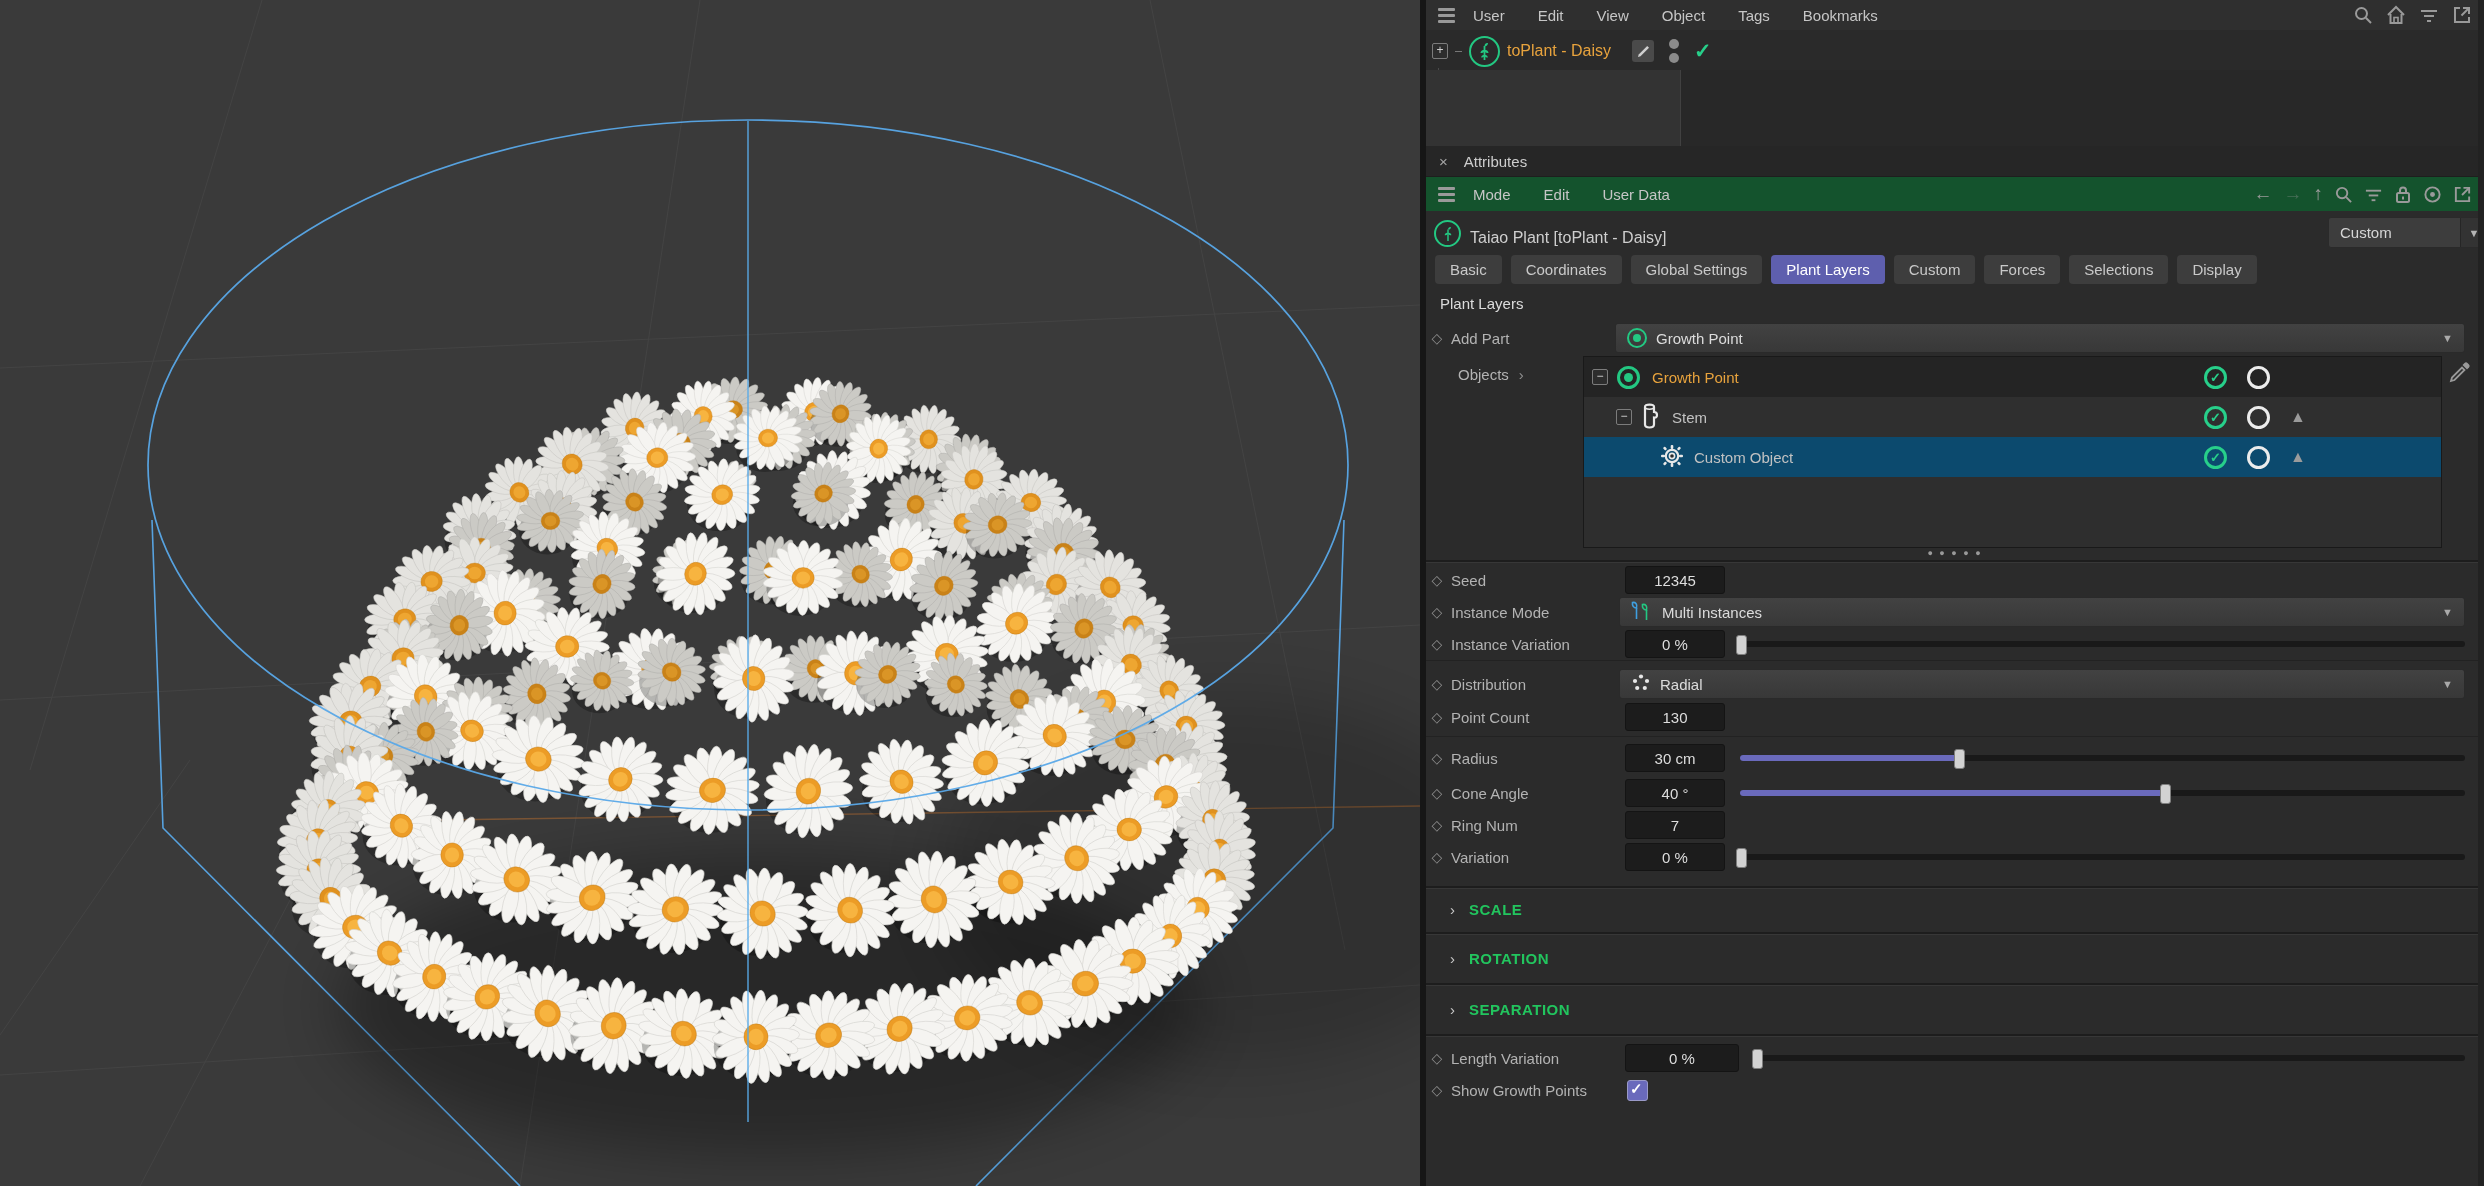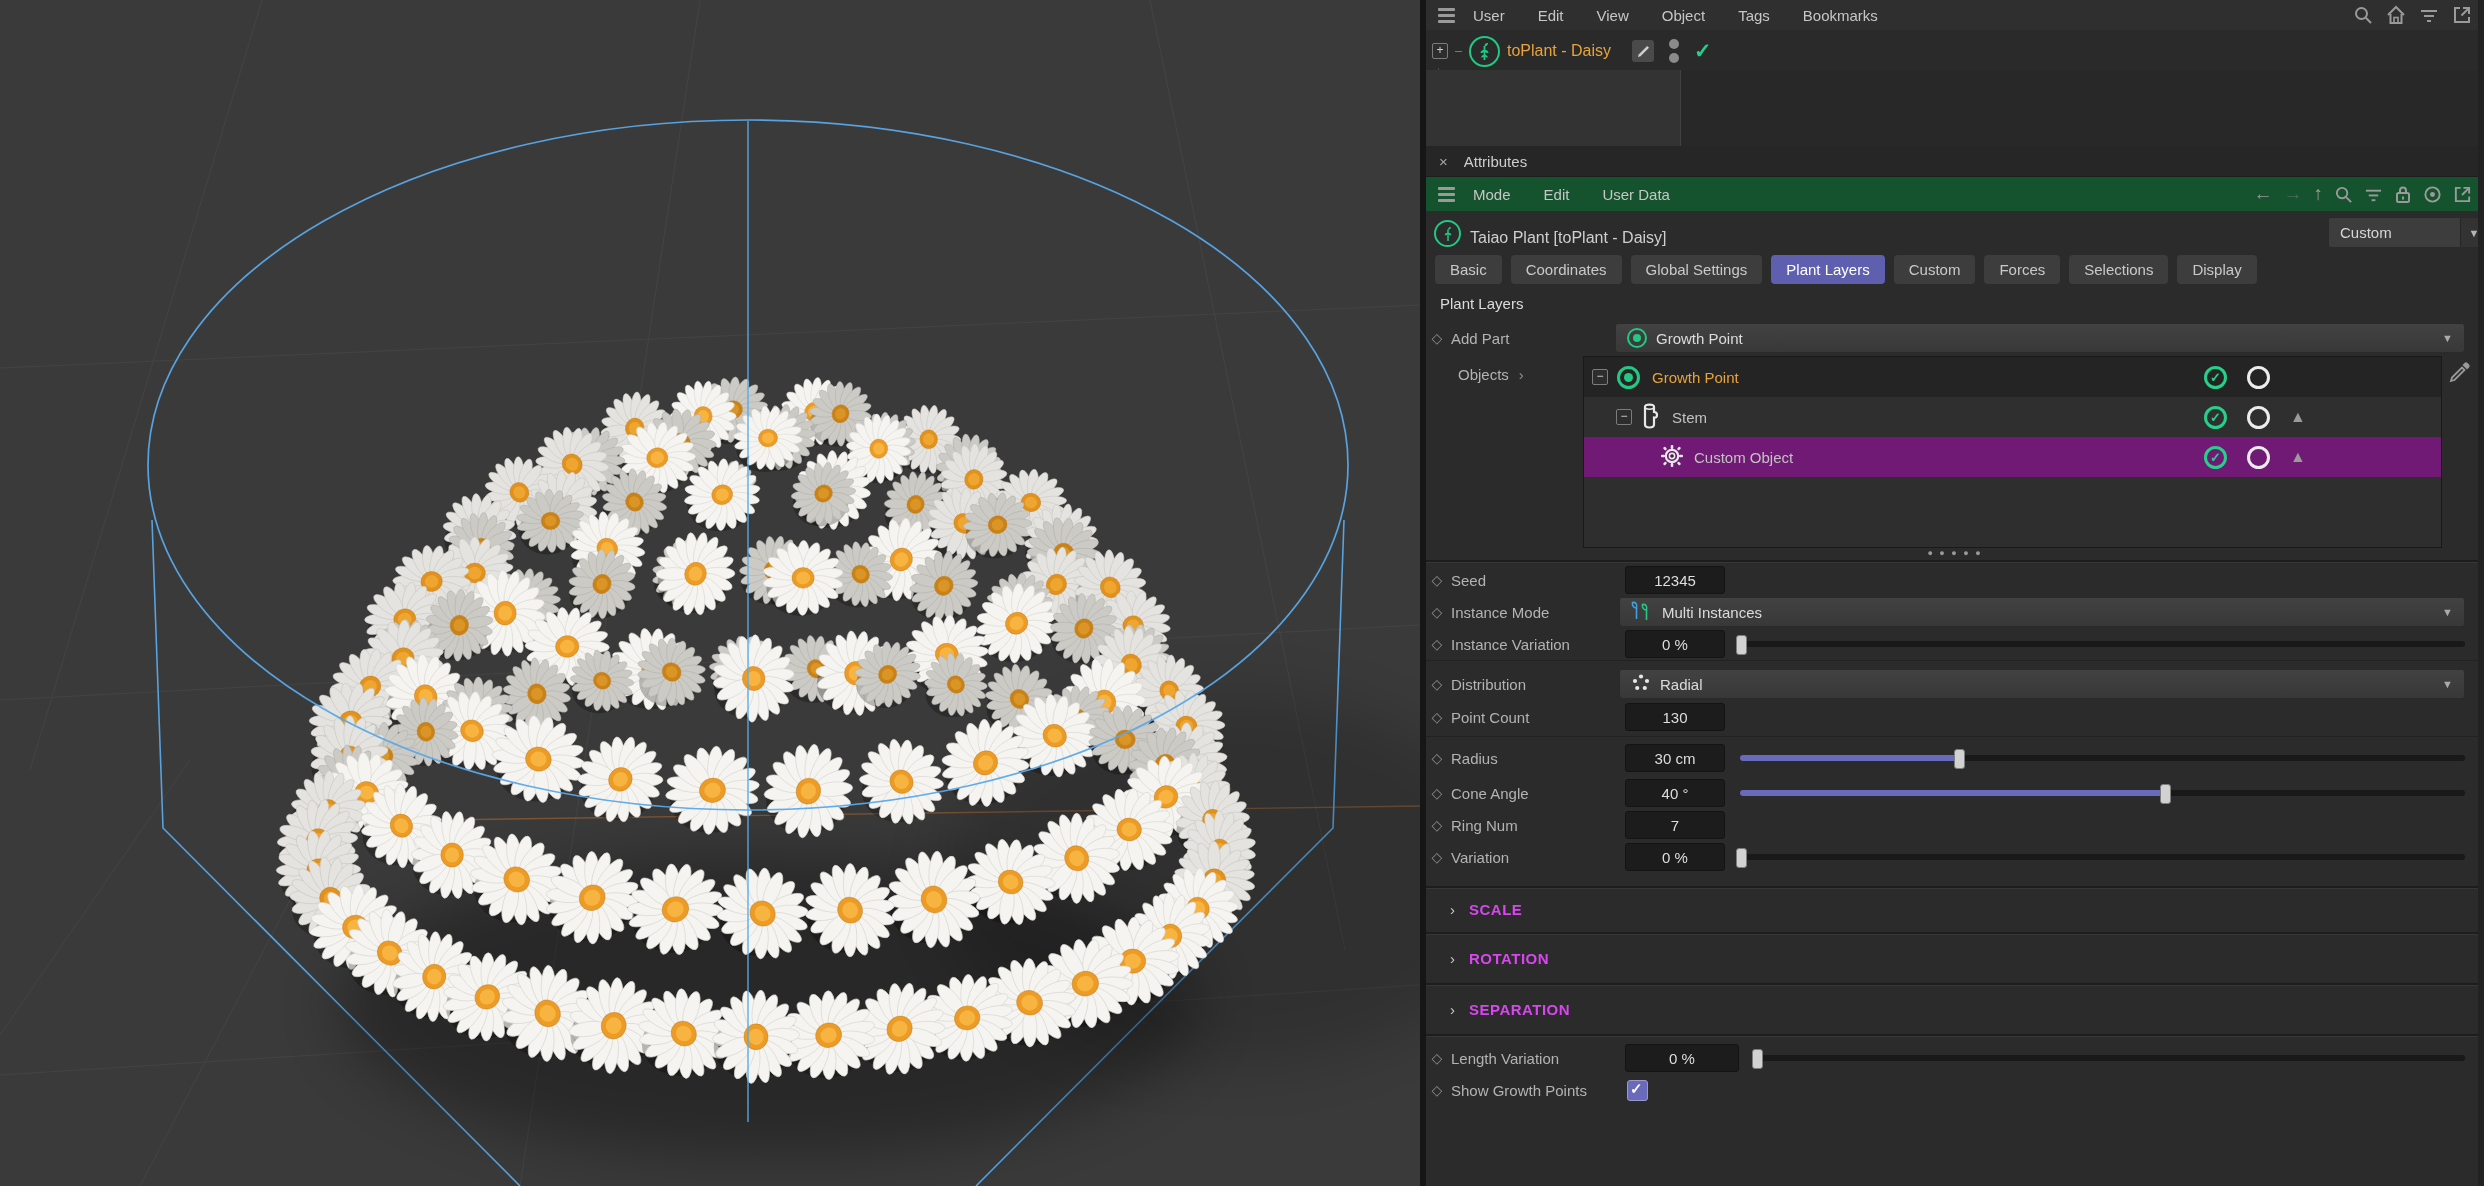--- a/index.html
+++ b/index.html
@@ -72,21 +72,21 @@
   .tri{color:#9b9b9b;font-size:16px;}
   .gp-ring{width:23px;height:23px;border-radius:50%;border:3px solid #23c882;display:flex;align-items:center;justify-content:center;box-sizing:border-box;flex:none;}
   .gp-ring i{width:9px;height:9px;border-radius:50%;background:#23c882;display:block;}
   .tline{position:absolute;background:#5a5a5a;}
   #objects-lab{position:absolute;left:32px;top:366px;font-size:15px;color:#b3b3b3;display:flex;gap:10px;align-items:center;}
   #eyedropper{position:absolute;left:1022px;top:360px;cursor:pointer;}
   #resize-dots{position:absolute;left:0;right:0;top:548px;text-align:center;color:#9a9a9a;font-size:9px;letter-spacing:2px;cursor:row-resize;}
   
   .sect{position:absolute;left:0;right:0;height:34px;display:flex;align-items:center;cursor:pointer;}
   .sect .chev{color:#c9c9c9;font-size:15px;margin:0 14px 0 24px;}
-  .sect .slab{font-size:15px;font-weight:bold;color:#d946ef;letter-spacing:.5px;}
+  .sect .slab{font-size:15px;font-weight:bold;color:#22c55e;letter-spacing:.5px;}
   
   .checkbox{width:19px;height:19px;border-radius:3px;background:#6a6abc;border:1px solid #9a9ac8;position:absolute;left:201px;cursor:pointer;}
   .checkbox.checked::after{content:"✓";position:absolute;left:2px;top:-1px;color:#fff;font-size:15px;font-weight:bold;}
   #scrollstrip{position:absolute;right:0;top:0;width:6px;height:1186px;background:#222;}
 </style>
 </head>
 <body>
 
 <div id="viewport">
     <svg width="1420" height="1186" viewBox="0 0 1420 1186">
@@ -637,21 +637,21 @@
             <ellipse cx="9.5" cy="4" rx="4.5" ry="2.2" fill="none" stroke="#e8e8e8" stroke-width="1.6"></ellipse>
           </svg>
       </span>
       <span style="color:#c2c2c2;margin-left:10px">Stem</span>
       <span class="r-icons">
         <span class="ckc">✓</span>
         <span class="cko"></span>
         <span class="tri">▲</span>
       </span>
     </div>
-    <div class="trow" style="background:#701a75">
+    <div class="trow" style="background:#0c4a6e">
       <span style="margin-left:76px">
         <svg width="24" height="24" viewBox="0 0 24 24">
             <g fill="none" stroke="#e8e8e8" stroke-width="2.2">
               <circle cx="12" cy="12" r="6.2"></circle>
             </g>
             <g fill="#e8e8e8">
               <rect x="10.7" y="1" width="2.6" height="4" rx="1"></rect>
               <rect x="10.7" y="19" width="2.6" height="4" rx="1"></rect>
               <rect x="1" y="10.7" width="4" height="2.6" rx="1"></rect>
               <rect x="19" y="10.7" width="4" height="2.6" rx="1"></rect>

